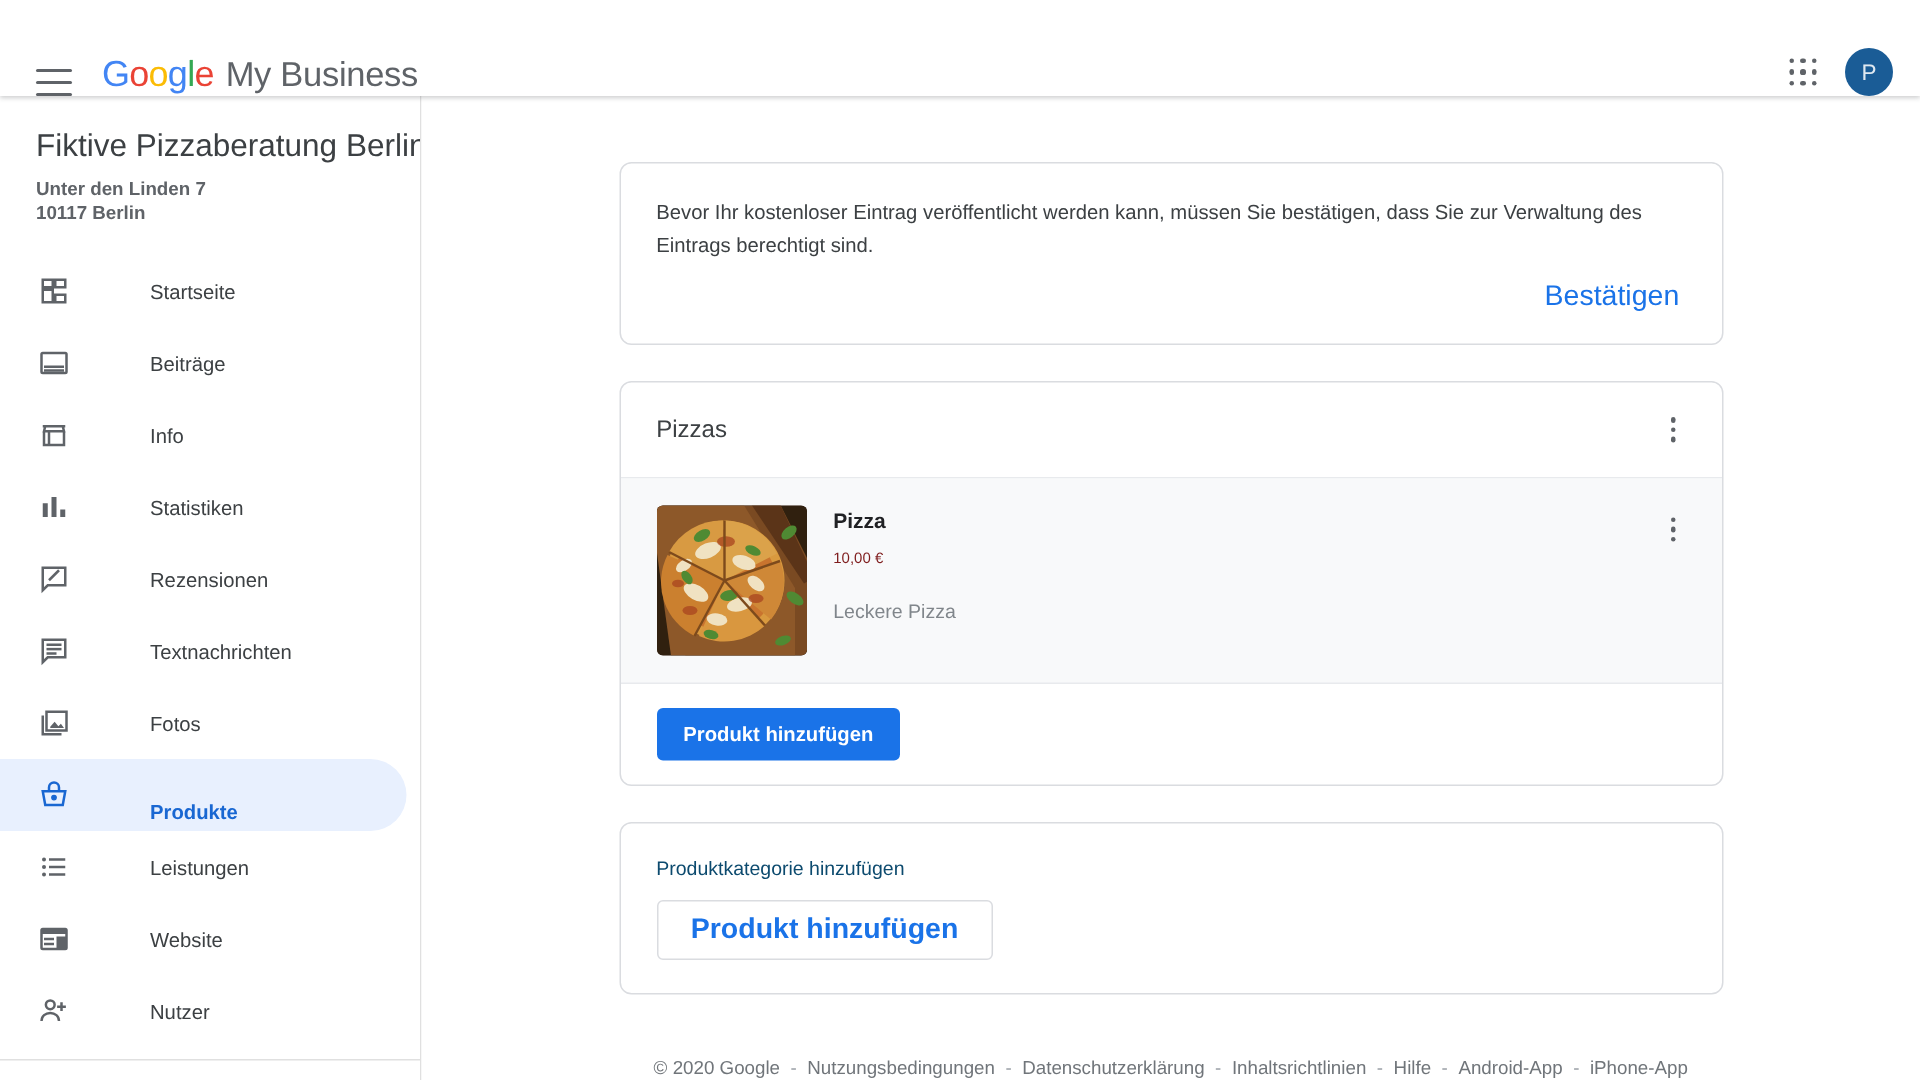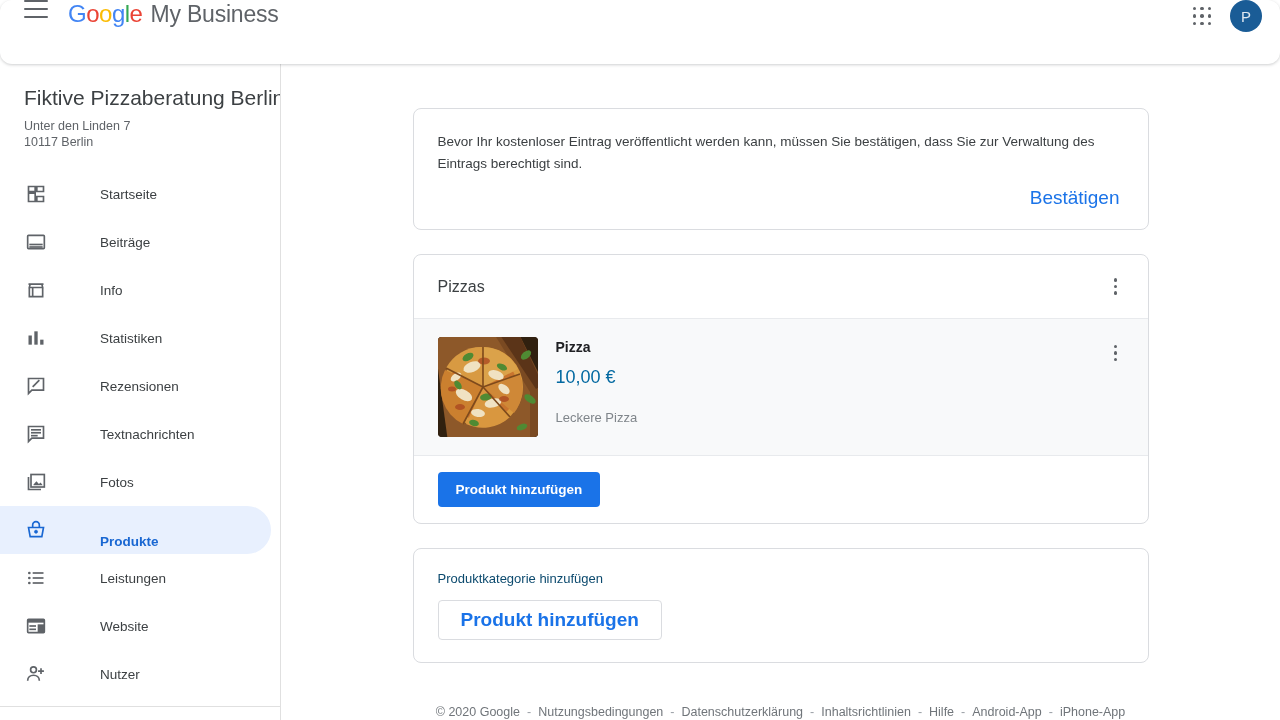--- a/index.html
+++ b/index.html
@@ -9,24 +9,23 @@
     font-family: "Liberation Sans", sans-serif;
     background: #ffffff;
     color: #3c4043;
   }
 
   
   .header {
     position: absolute; top: 0; left: 0;
     width: 1280px; height: 64px;
     background: #ffffff;
-    display: flex; align-items: flex-start;
+    display: flex; align-items: flex-end;
     box-shadow: 0 1px 3px rgba(60,64,67,.25);
     z-index: 20;
-    border-radius: 12px;
   }
   .hamburger {
     width: 24px; height: 18px;
     margin-left: 24px; margin-right: 20px;
     display: flex; flex-direction: column; justify-content: space-between;
     cursor: pointer;
   }
   .hamburger span { display: block; height: 2px; width: 24px; background: #5f6368; border-radius: 1px; }
 
   .brand { display: flex; align-items: baseline; font-size: 23px; letter-spacing: -0.2px; }
@@ -58,21 +57,21 @@
     width: 281px; height: 656px;
     background: #ffffff;
     border-right: 1px solid #e0e0e0;
     overflow: hidden;
   }
   .biz-title {
     font-size: 21px; font-weight: 400; color: #3c4043;
     padding: 20px 24px 0 24px; line-height: 28px; white-space: nowrap;
   }
   .biz-addr {
-    font-size: 12.5px; color: #5f6368; padding: 6px 24px 0 24px; line-height: 16px;
+    font-size: 12.5px; color: #5f6368; padding: 6px 24px 0 24px; line-height: 16px; font-weight: bold;
   }
   .nav { margin-top: 20px; }
   .nav-item {
     height: 48px; display: flex; align-items: center;
     padding-left: 24px; cursor: pointer;
     border-top-right-radius: 24px; border-bottom-right-radius: 24px;
     margin-right: 9px;
     gap: 20px;
   }
   .nav-item .ni-icon {
@@ -124,21 +123,21 @@
   .product-row {
     display: flex; align-items: flex-start; background: #f8f9fa;
     padding: 18px 16px 18px 24px; border-bottom: 1px solid #e8eaed;
   }
   .product-thumb {
     width: 100px; height: 100px; border-radius: 4px; flex: 0 0 100px;
     overflow: hidden; position: relative; background: #3a2418;
   }
   .product-info { flex: 1; padding-left: 18px; padding-top: 2px; }
   .product-name { font-size: 14px; font-weight: bold; color: #202124; }
-  .product-price { font-size: 18px; color: #0369a1; margin-top: 12px; }
+  .product-price { font-size: 10px; color: #7f1d1d; margin-top: 12px; }
   .product-desc { font-size: 13px; color: #80868b; margin-top: 22px; }
 
   .card-foot { padding: 16px 24px; }
   .btn-filled {
     background: #1a73e8; color: #fff; border: none; border-radius: 4px;
     font-size: 13.5px; font-weight: bold; font-family: inherit;
     padding: 10px 18px; cursor: pointer;
   }
 
   .addcat-title { font-size: 13px; color: #0c4a6e; padding: 22px 24px 0 24px; }

